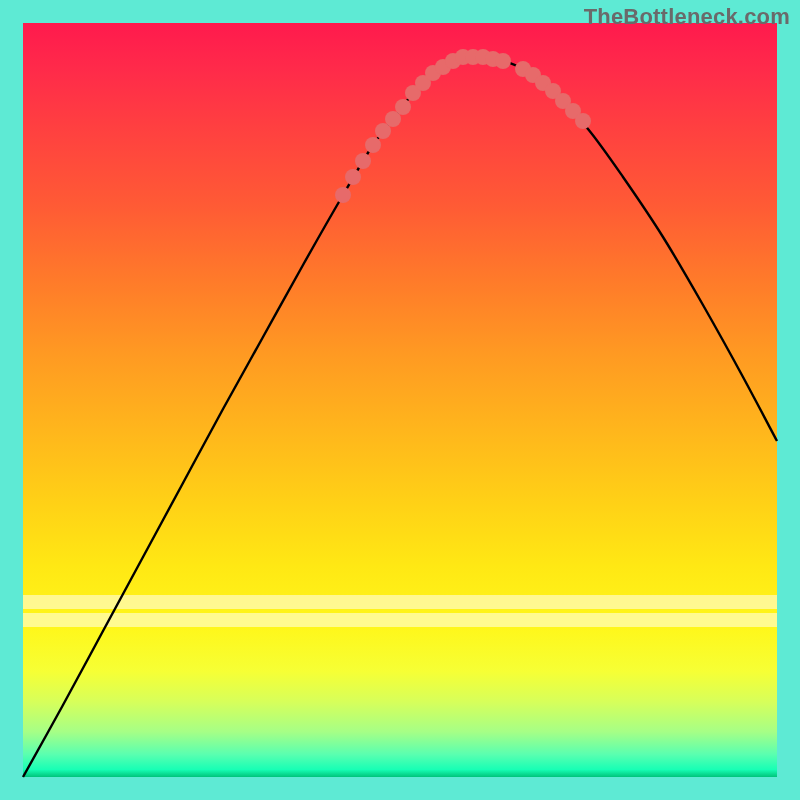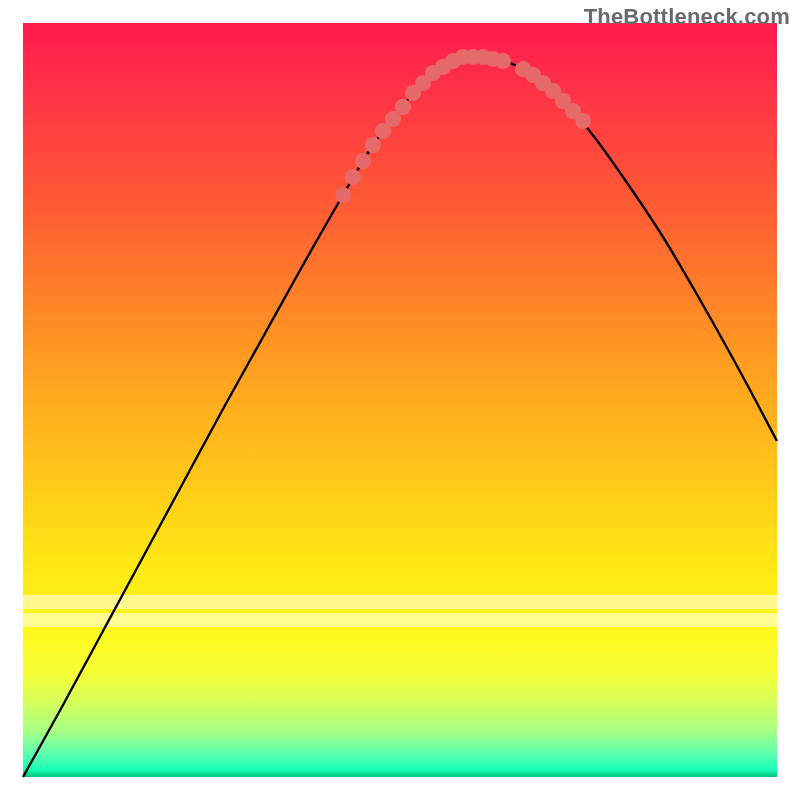--- a/index.html
+++ b/index.html
@@ -1,21 +1,21 @@
 <!DOCTYPE html>
 <html><head>
 <meta charset="utf-8">
 <style>
   * { margin: 0; padding: 0; box-sizing: border-box; }
   html, body { width: 800px; height: 800px; overflow: hidden; background: #000; }
   .stage {
     position: relative;
     width: 800px;
     height: 800px;
-    background: #ffffff;
+    background: #5eead4;
   }
   .plot {
     position: absolute;
     left: 23px;
     top: 23px;
     width: 754px;
     height: 754px;
     background: linear-gradient(to bottom,
       #ff1a4d 0%,
       #ff2a4a 6%,

